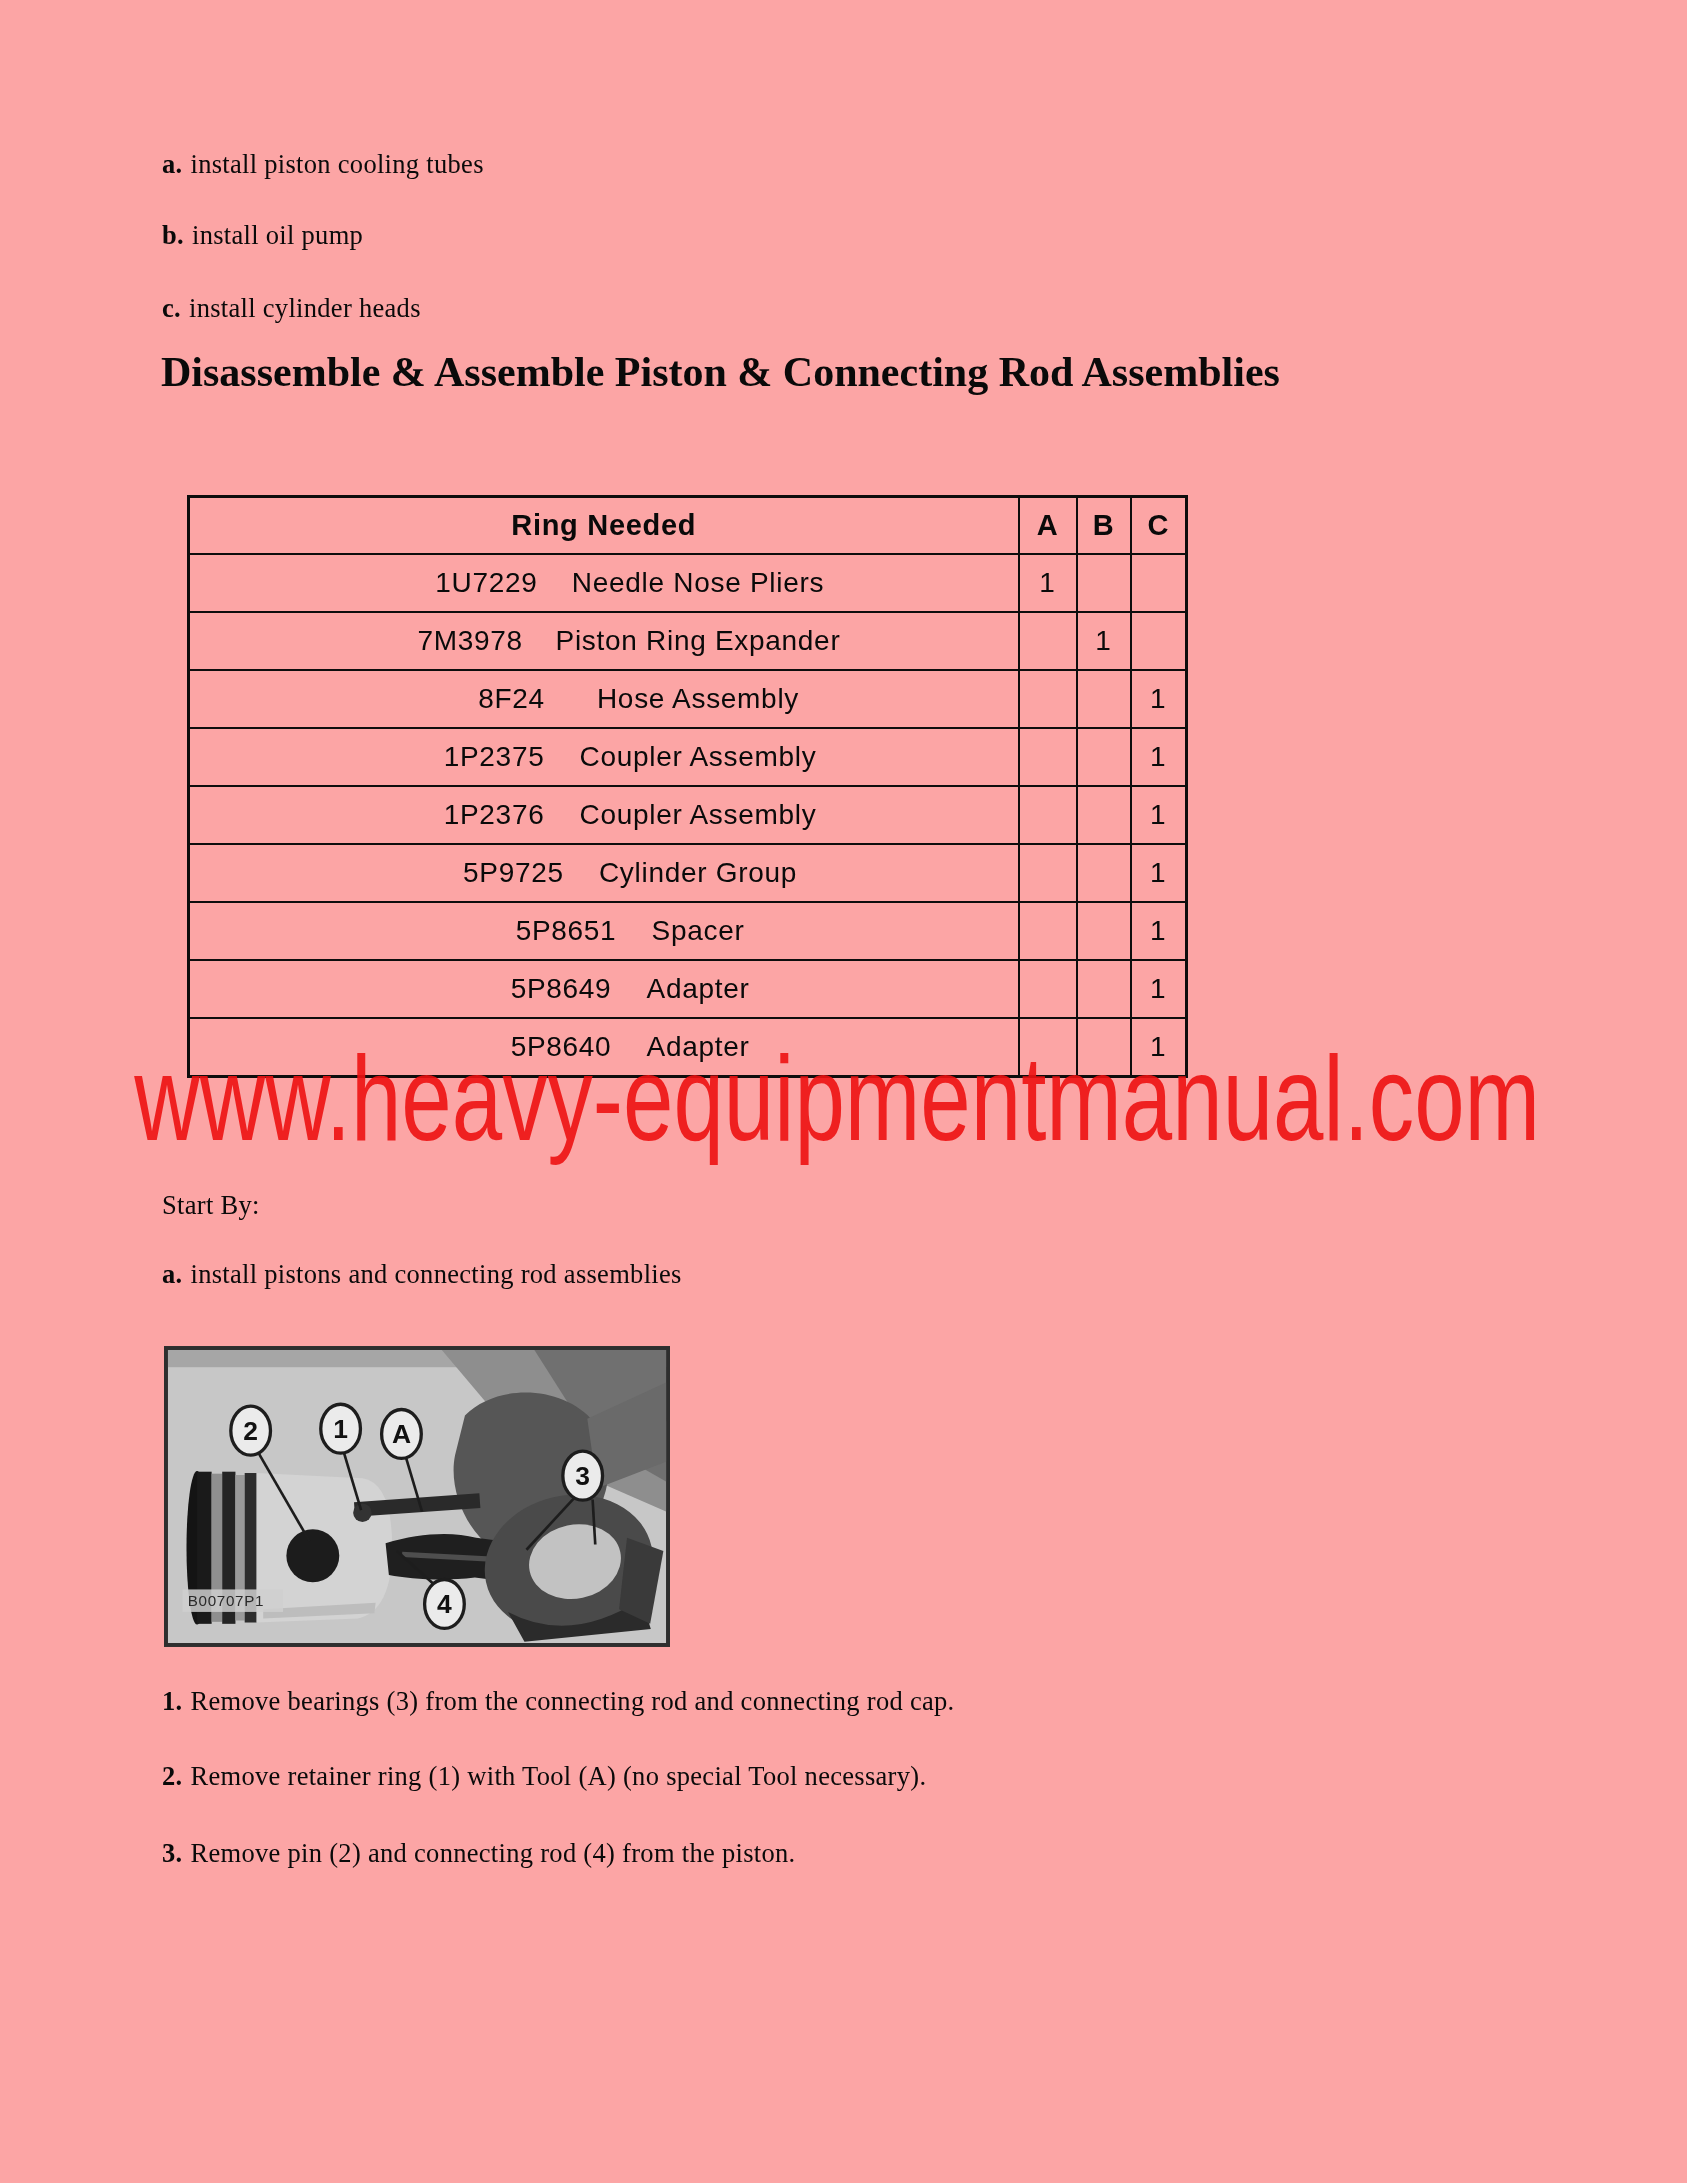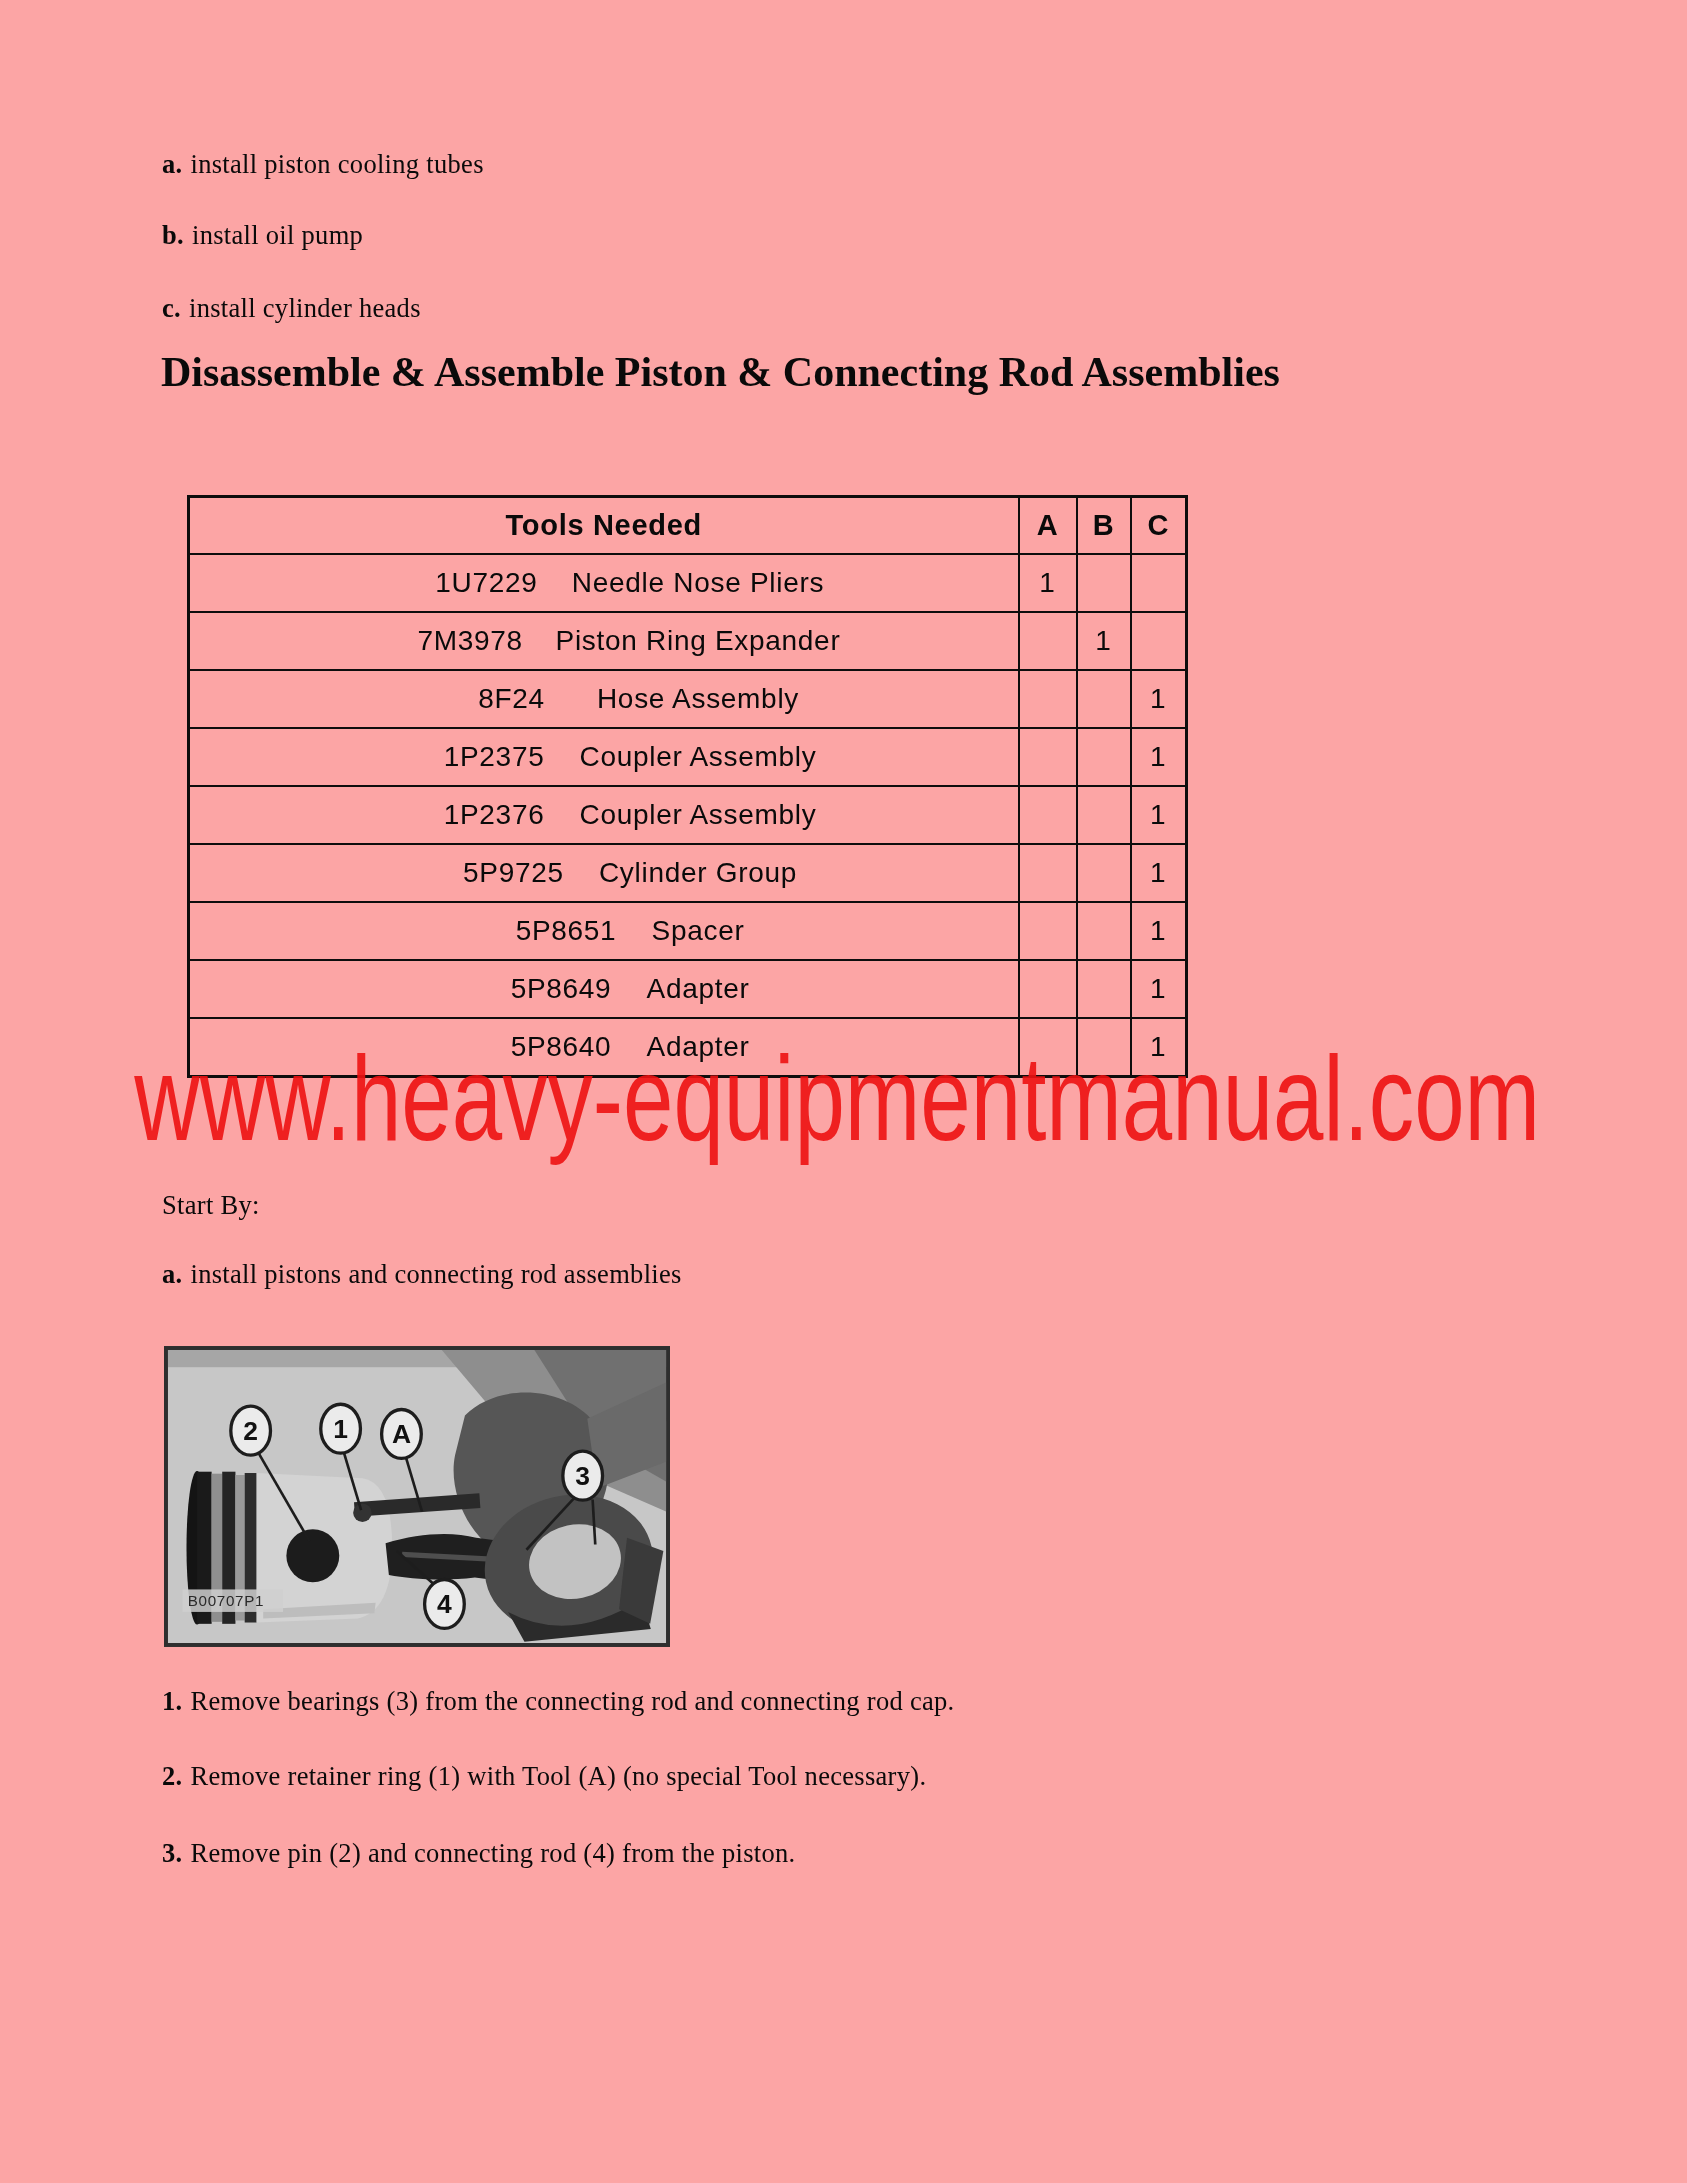--- a/index.html
+++ b/index.html
@@ -65,21 +65,21 @@
 
   <table class="tools">
     <colgroup>
       <col style="width:830px">
         <col style="width:58px">
         <col style="width:54px">
         <col style="width:56px">
     </colgroup>
     <thead>
       <tr>
-        <th>Tools Needed</th>
+        <th>Ring Needed</th>
         <th class="qty">A</th>
         <th class="qty">B</th>
         <th class="qty">C</th>
       </tr>
     </thead>
     <tbody>
         <tr>
           <td class="tool-cell"><span class="part">1U7229</span><span>Needle Nose Pliers</span></td>
           <td class="qty">1</td>
           <td class="qty"></td>

